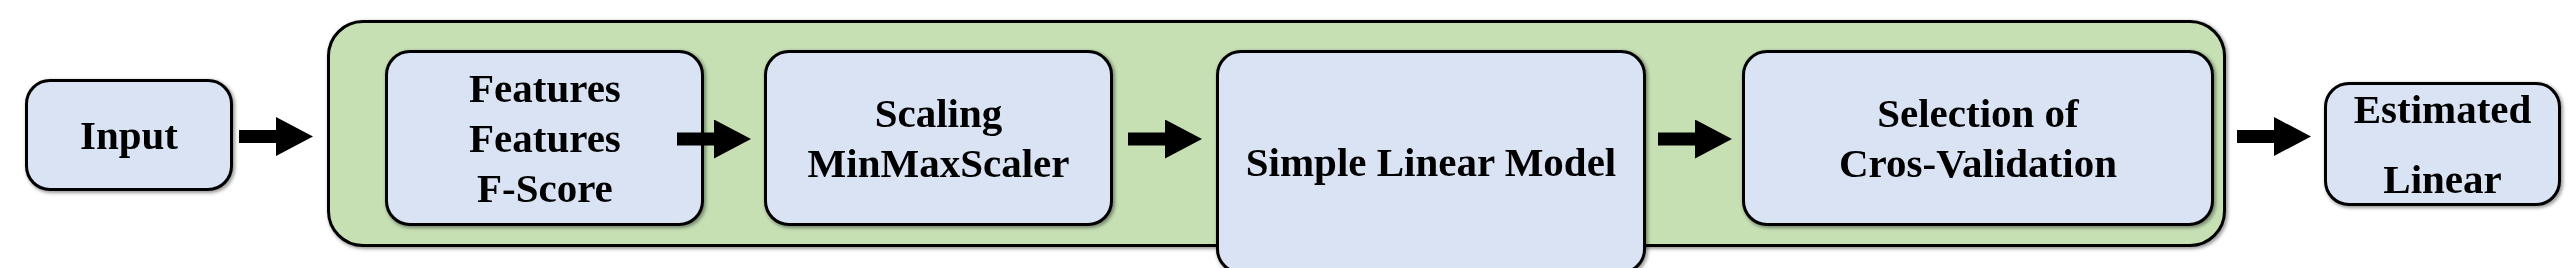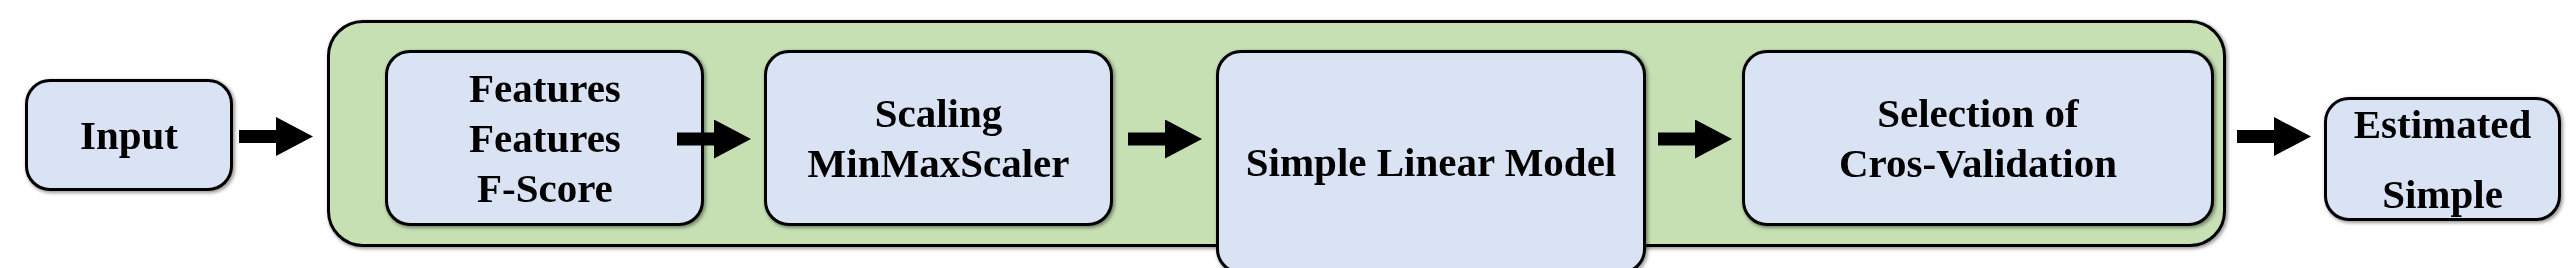--- a/index.html
+++ b/index.html
@@ -89,19 +89,19 @@
 
     <div class="node" style="left:1412px;top:27px;width:472px;height:176px;">
       <div class="line">Selection of</div>
       <div class="line">Cros-Validation</div>
     </div>
 
   </div>
 
   <div class="arrow" style="left:2237px;top:117px;"></div>
 
-  <div class="node" style="left:2324px;top:97px;width:237px;height:124px;gap:20px;">
+  <div class="node" style="left:2324px;top:82px;width:237px;height:124px;gap:20px;">
     <div class="line">Estimated</div>
-    <div class="line">Simple</div>
+    <div class="line">Linear</div>
   </div>
 
 </div>
 
 
 </body></html>

